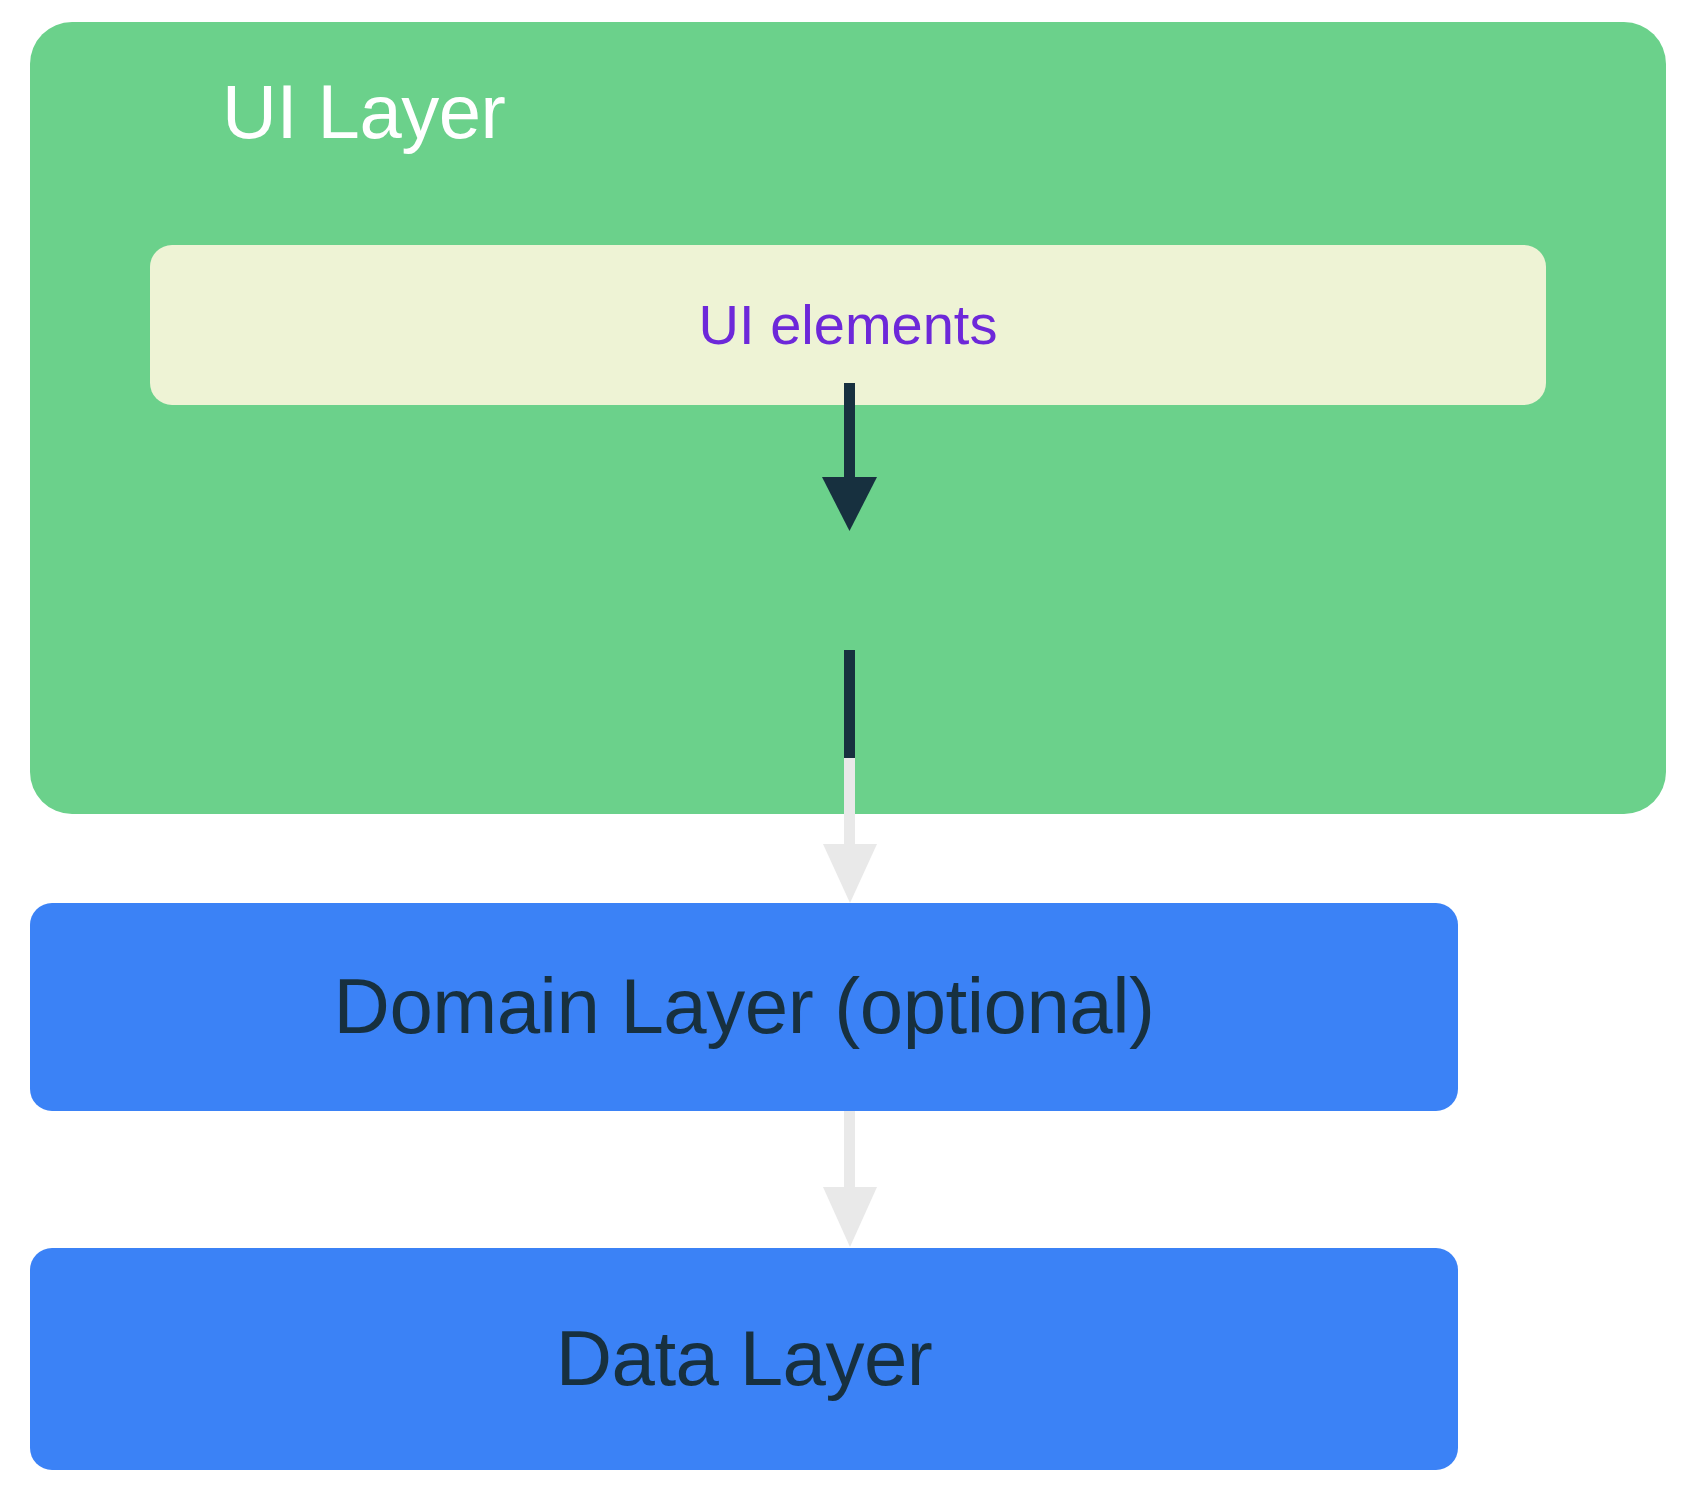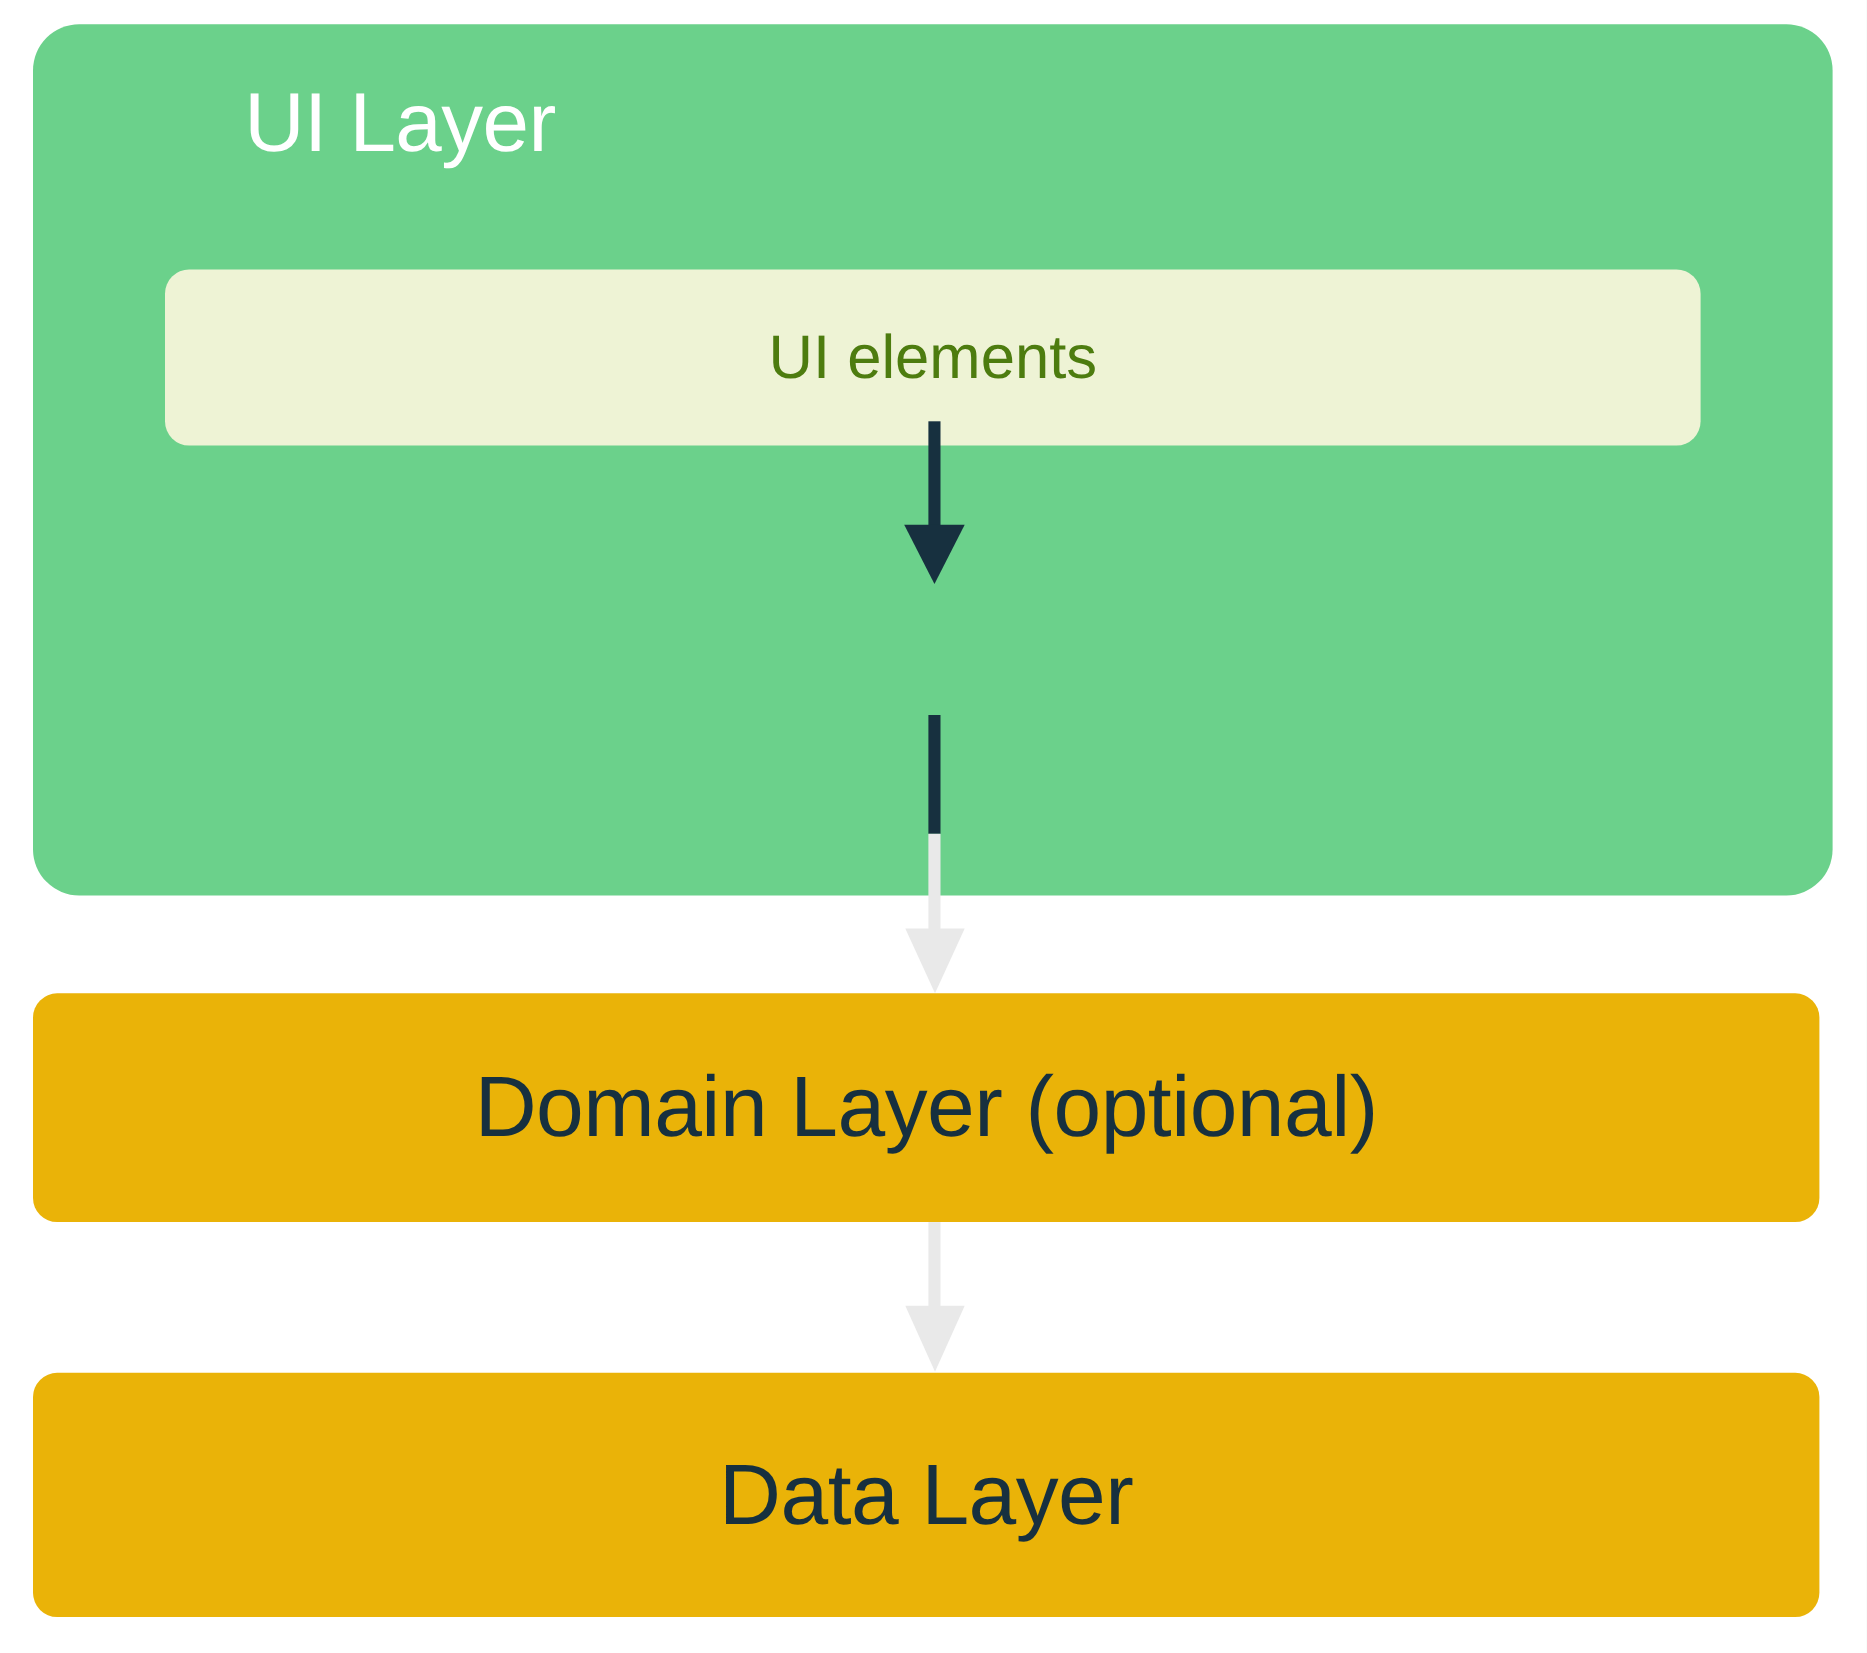--- a/index.html
+++ b/index.html
@@ -66,32 +66,32 @@
     background: #EEF3D5;
   }
   .state-holders {
     left: 120px;
     top: 510px;
     width: 1396px;
     height: 140px;
     background: #DCEBFA;
   }
   .inner-label {
-    color: #4d7c0f;
+    color: #6d28d9;
     font-size: 56px;
     line-height: 1.1;
     white-space: nowrap;
   }
 
   
   .gray-box {
-    background: #eab308;
+    background: #3b82f6;
     border-radius: 22px;
     left: 30px;
-    width: 1624px;
+    width: 1428px;
   }
   .domain-layer {
     top: 903px;
     height: 208px;
   }
   .data-layer {
     top: 1248px;
     height: 222px;
   }
   .gray-label {

